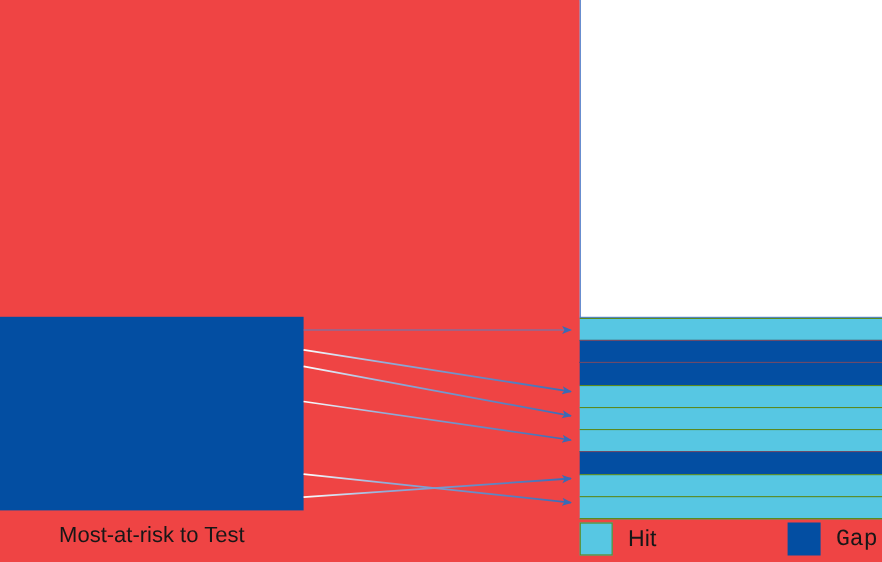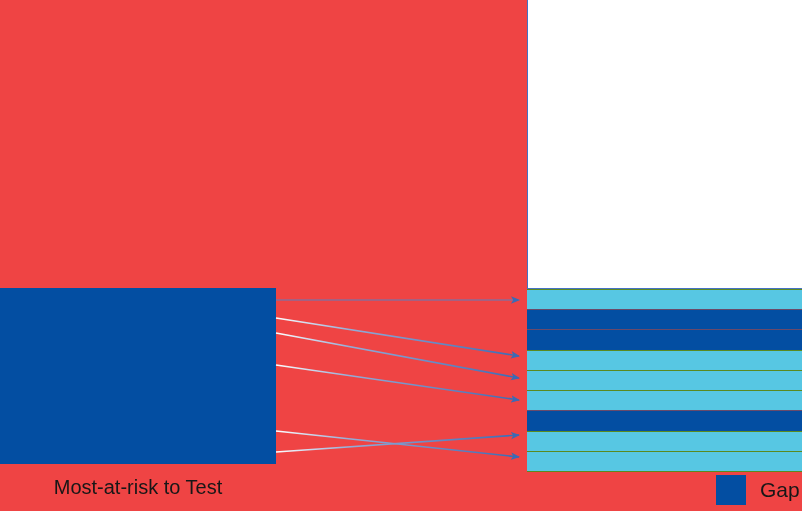--- a/index.html
+++ b/index.html
@@ -113,21 +113,21 @@
   }
   .legend-swatch.hit { background: #57C7E3; border: 1px solid #5B8A1F; }
   .legend-swatch.gap { background: #034EA2; }
   .legend-text {
     margin-left: 14px;
     font-size: 21px;
     color: #171717;
     white-space: nowrap;
   }
   #legend-hit { left: 527px; top: 4px; }
-  #legend-gap { left: 716px; top: 4px; }
+  #legend-gap { left: 716px; top: 4px; font-family: Liberation Mono, monospace; }
   #legend-divider {
     position: absolute;
     left: 527px;
     top: 0px;
     width: 275px;
     height: 1px;
     background: #5B8A1F;
   }
 </style>
 </head>
@@ -175,20 +175,24 @@
     <line x1="276" y1="365" x2="519" y2="400" stroke="url(#fadeA)" stroke-width="1.6" marker-end="url(#ah)"></line>
 
     <line x1="276" y1="431" x2="519" y2="457" stroke="url(#fadeA)" stroke-width="1.6" marker-end="url(#ah)"></line>
 
     <line x1="276" y1="452" x2="519" y2="435" stroke="url(#fadeA)" stroke-width="1.6" marker-end="url(#ah)"></line>
   </svg>
 
   <div id="legend">
     <div id="legend-divider"></div>
 
+    <div class="legend-item" id="legend-hit">
+      <span class="legend-swatch hit" style="background: rgb(87, 199, 227);"></span>
+      <span class="legend-text">Hit</span>
+    </div>
 
     <div class="legend-item" id="legend-gap">
       <span class="legend-swatch gap" style="background: rgb(3, 78, 162);"></span>
       <span class="legend-text">Gap</span>
     </div>
   </div>
 
 </div>
 
 </body></html>

